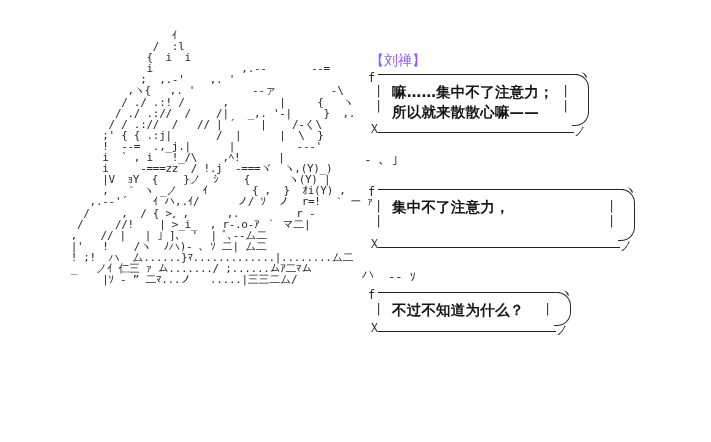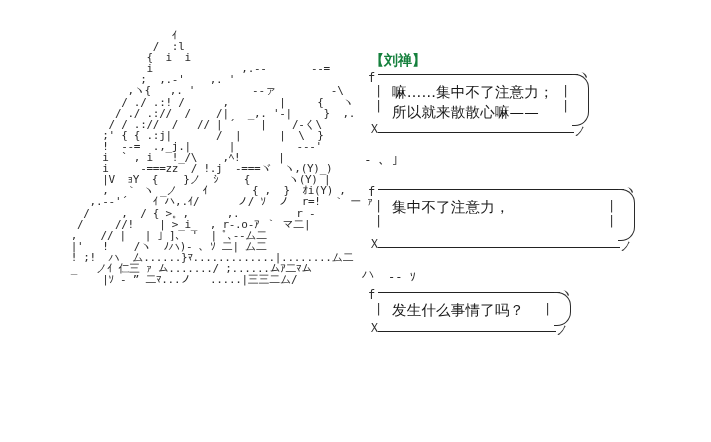--- a/index.html
+++ b/index.html
@@ -49,25 +49,24 @@
     left: 366px;
     top: 52px;
     width: 340px;
     z-index: 5;
   }
 
   .speaker-tag {
     font-family: "DejaVu Sans", "Liberation Sans", sans-serif;
     font-size: 14px;
     line-height: 17px;
-    color: #15803d;
+    color: #8b5cf6;
     letter-spacing: 0px;
     margin-left: 4px;
     height: 18px;
-    font-weight: bold;
   }
 
   
   .balloon {
     position: relative;
     margin-top: 0px;
   }
 
   .balloon .top-rule,
   .balloon .bottom-rule {
@@ -124,20 +123,21 @@
     position: relative;
     font-family: "DejaVu Sans", "Liberation Sans", sans-serif;
     font-size: 14.5px;
     line-height: 20px;
     color: #161616;
     padding: 0;
   }
   .balloon .lines .ln {
     white-space: pre;
     letter-spacing: 0.2px;
+    font-weight: bold;
   }
 
   .rounded-right {
     position: absolute;
     border: 1px solid #2b2b2b;
     border-left: none;
     border-radius: 0 14px 14px 0;
     width: 16px;
   }
 
@@ -231,21 +231,21 @@
     <div class="balloon" style="height:58px; margin-top:22px;">
       <span class="tail-top" style="top:2px;">f</span>
       <div class="top-rule" style="top:6px; width:182px;"></div>
       <span class="corner-tr" style="left:194px; top:1px;">ヽ</span>
       <div class="rounded-right" style="left:188px; top:6px; height:32px;"></div>
 
       <span class="side-left" style="top:16px;">|</span>
       <span class="side-right" style="left:178px; top:16px;">|</span>
 
       <div class="lines" style="position:absolute; left:26px; top:14px;">
-        <div class="ln">发生什么事情了吗？</div>
+        <div class="ln">不过不知道为什么？</div>
       </div>
 
       <span class="tail-bottom" style="top:33px;">Ｘ</span>
       <div class="bottom-rule" style="top:45px; width:178px;"></div>
       <span class="corner-br" style="left:190px; top:38px;">ノ</span>
     </div>
 
   </div>
 </div>
 

